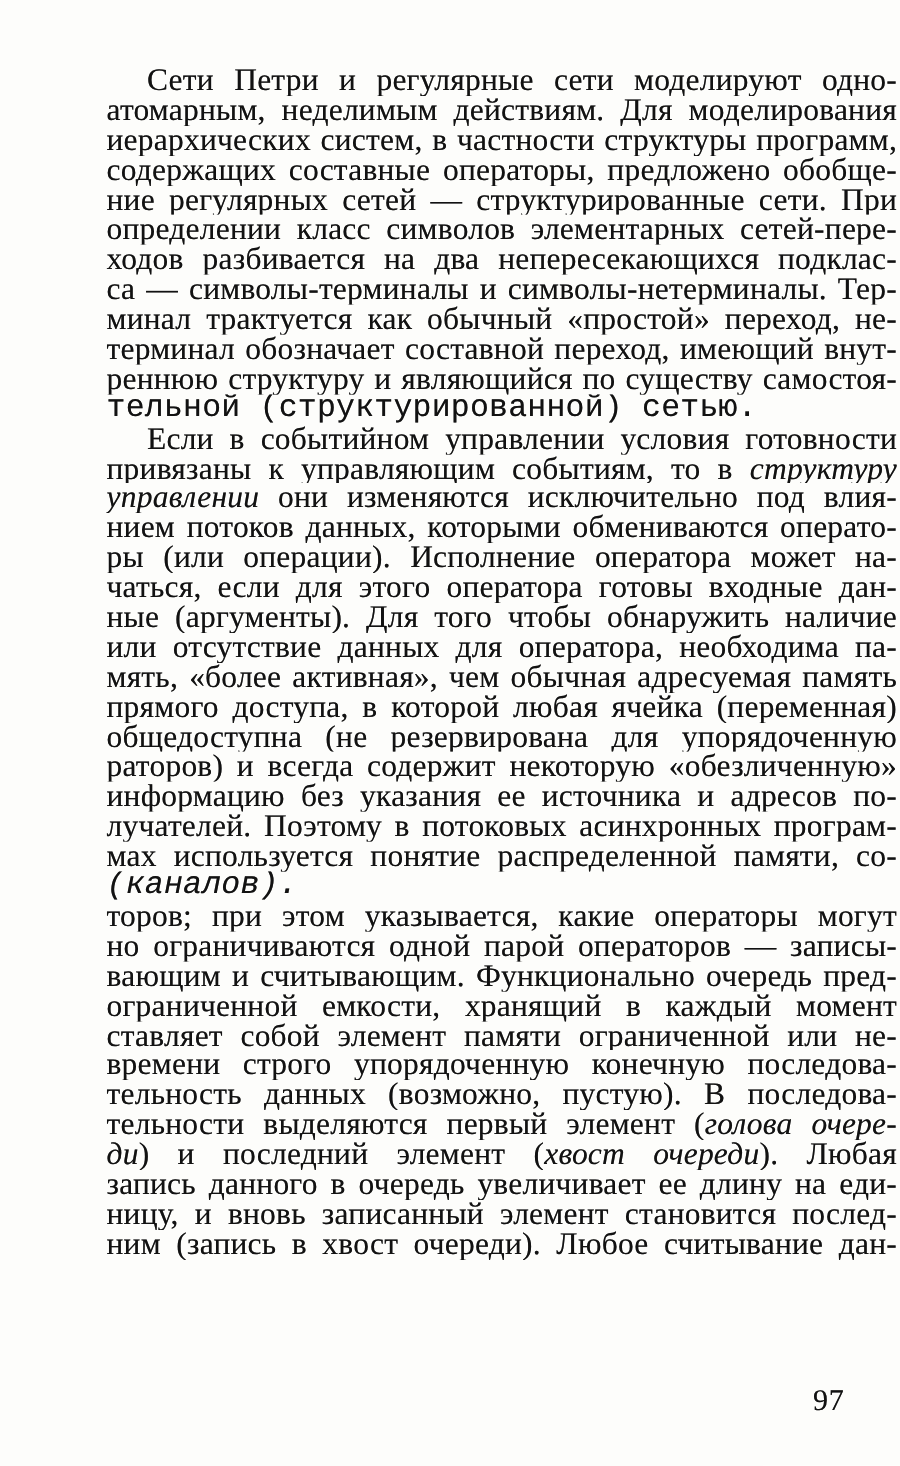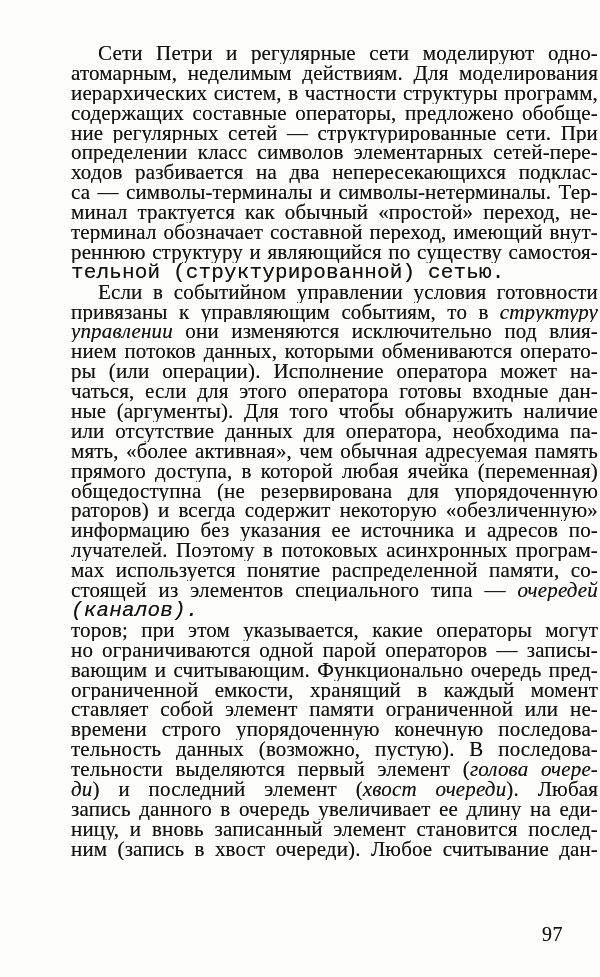--- a/index.html
+++ b/index.html
@@ -76,21 +76,20 @@
         <div class="line"><span>чаться, если для этого оператора готовы входные дан-</span></div>
         <div class="line"><span>ные (аргументы). Для того чтобы обнаружить наличие</span></div>
         <div class="line"><span>или отсутствие данных для оператора, необходима па-</span></div>
         <div class="line"><span>мять, «более активная», чем обычная адресуемая память</span></div>
         <div class="line"><span>прямого доступа, в которой любая ячейка (переменная)</span></div>
         <div class="line"><span>общедоступна (не резервирована для упорядоченную опе-</span></div>
         <div class="line"><span>раторов) и всегда содержит некоторую «обезличенную»</span></div>
         <div class="line"><span>информацию без указания ее источника и адресов по-</span></div>
         <div class="line"><span>лучателей. Поэтому в потоковых асинхронных програм-</span></div>
         <div class="line"><span>мах используется понятие распределенной памяти, со-</span></div>
-        <div class="line"><span>стоящей из элементов специального типа — </span><span class="it">очередей</span></div>
         <div class="line no-stretch"><span class="it">(каналов).</span></div>
       </div>
       <div class="paragraph">
         <div class="line"><span>торов; при этом указывается, какие операторы могут</span></div>
         <div class="line"><span>но ограничиваются одной парой операторов — записы-</span></div>
         <div class="line"><span>вающим и считывающим. Функционально очередь пред-</span></div>
         <div class="line"><span>ограниченной емкости, хранящий в каждый момент</span></div>
         <div class="line"><span>ставляет собой элемент памяти ограниченной или не-</span></div>
         <div class="line"><span>времени строго упорядоченную конечную последова-</span></div>
         <div class="line"><span>тельность данных (возможно, пустую). В последова-</span></div>

